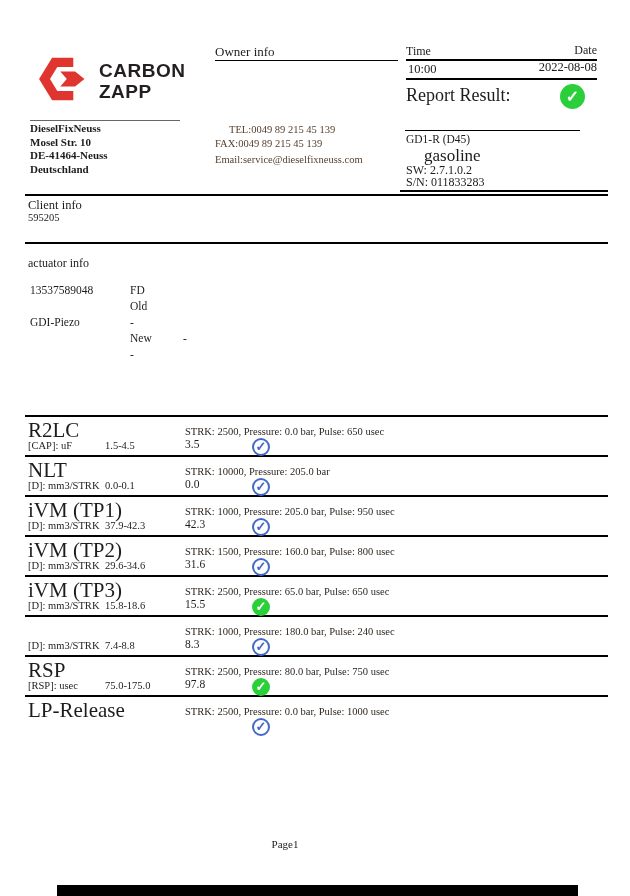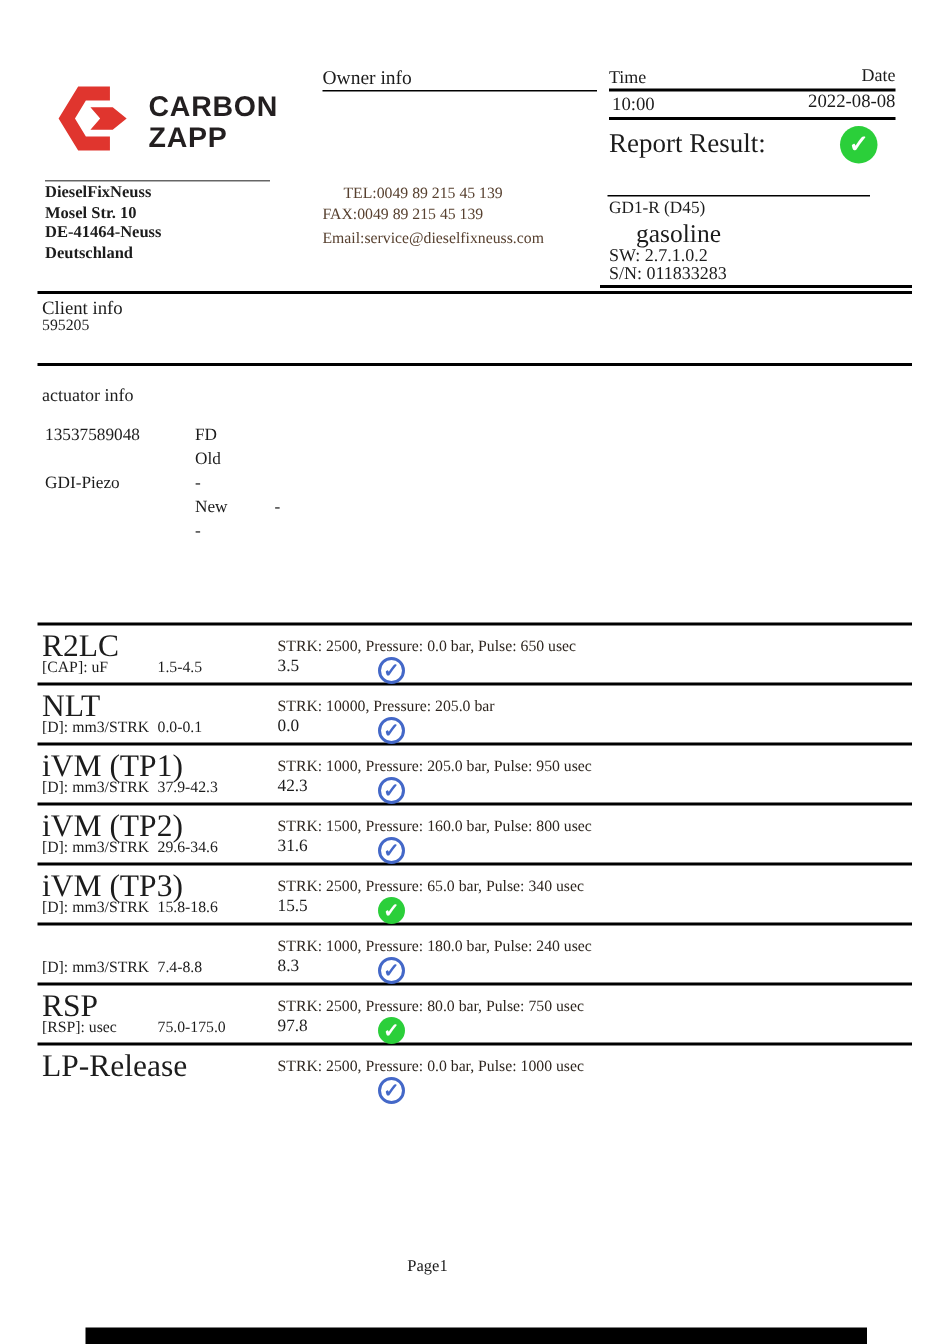--- a/index.html
+++ b/index.html
@@ -187,21 +187,21 @@
     <div class="t-name">iVM (TP2)</div>
     <div class="t-params">STRK: 1500, Pressure: 160.0 bar, Pulse: 800 usec</div>
     <div class="t-unit">[D]: mm3/STRK</div>
     <div class="t-range">29.6-34.6</div>
     <div class="t-value">31.6</div>
     <span class="check check-blue"></span>
   </div>
 
   <div class="test-row">
     <div class="t-name">iVM (TP3)</div>
-    <div class="t-params">STRK: 2500, Pressure: 65.0 bar, Pulse: 340 usec</div>
+    <div class="t-params">STRK: 2500, Pressure: 65.0 bar, Pulse: 650 usec</div>
     <div class="t-unit">[D]: mm3/STRK</div>
     <div class="t-range">15.8-18.6</div>
     <div class="t-value">15.5</div>
     <span class="check check-green"></span>
   </div>
 
   <div class="test-row">
     <div class="t-params">STRK: 1000, Pressure: 180.0 bar, Pulse: 240 usec</div>
     <div class="t-unit">[D]: mm3/STRK</div>
     <div class="t-range">7.4-8.8</div>

